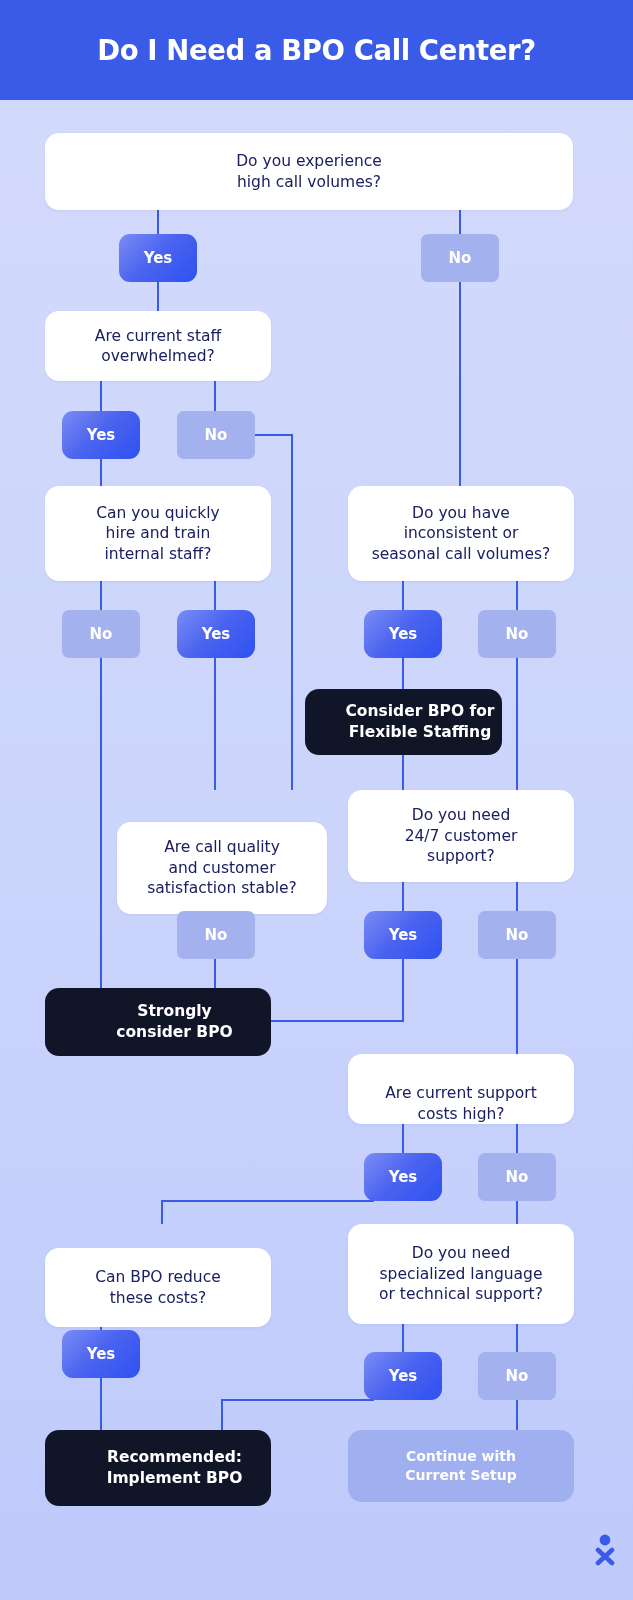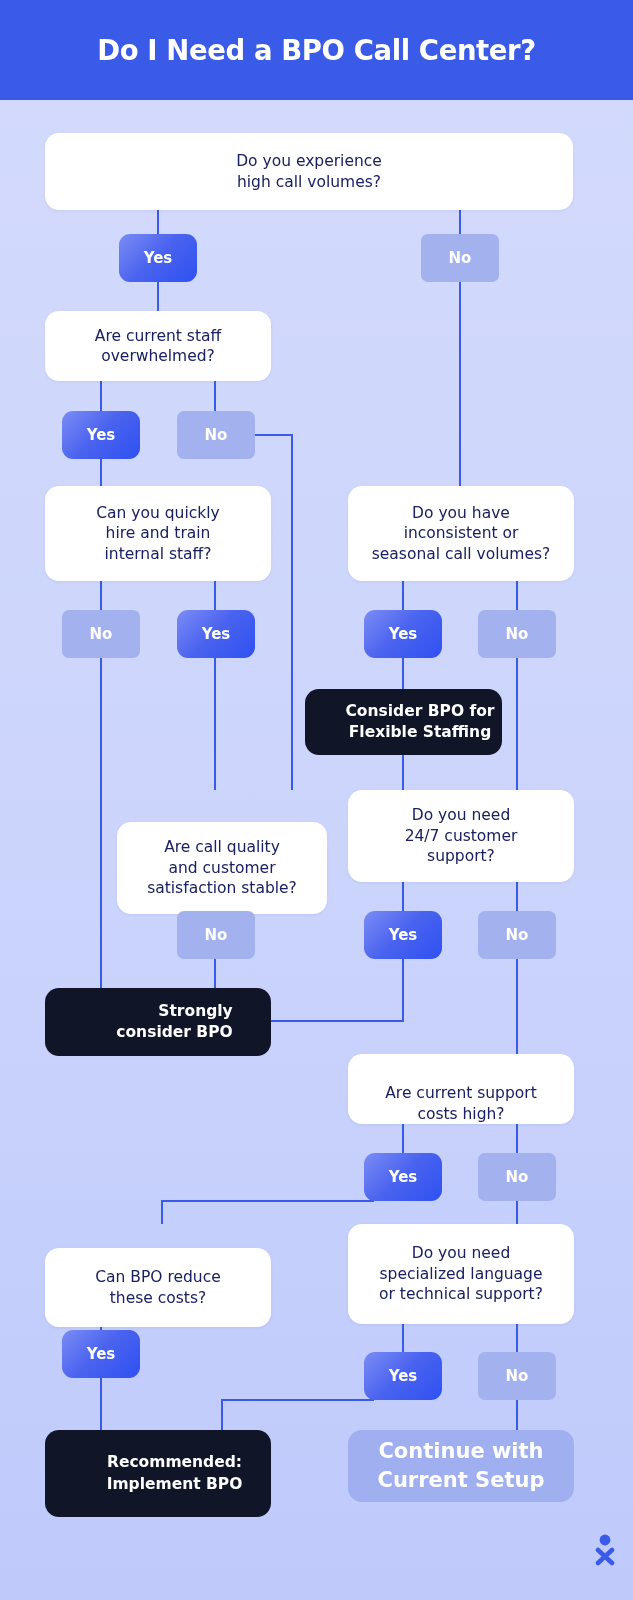--- a/index.html
+++ b/index.html
@@ -71,21 +71,21 @@
     color: #ffffff;
     font-size: 15.5px;
     font-weight: bold;
     line-height: 1.38;
     padding-left: 33px;
   }
 
   .muted-node {
     background: #9fafef;
     color: #ffffff;
-    font-size: 21px;
+    font-size: 14px;
     font-weight: bold;
     line-height: 1.38;
   }
 
   
   .pill {
     position: absolute;
     border-radius: 11px;
     display: flex;
     align-items: center;
@@ -235,21 +235,21 @@
   <div class="pill pill-no" style="left:177px; top:911px;">
     <span>No</span>
   </div>
   <div class="pill pill-yes" style="left:364px; top:911px;">
     <span>Yes</span>
   </div>
   <div class="pill pill-no" style="left:478px; top:911px;">
     <span>No</span>
   </div>
 
-  <div class="node dark-node" style="left:45px; top:988px; width:226px; height:68px;text-align:right;">
+  <div class="node dark-node" style="left:45px; top:988px; width:226px; height:68px;">
     <span>Strongly<br>consider BPO</span>
   </div>
 
   <div class="node q-node" style="left:348px; top:1054px; width:226px; height:70px;align-items:flex-end;">
     <span>Are current support<br>costs high?</span>
   </div>
 
   <div class="pill pill-yes" style="left:364px; top:1153px;">
     <span>Yes</span>
   </div>
@@ -268,21 +268,21 @@
   <div class="pill pill-yes" style="left:62px; top:1330px;">
     <span>Yes</span>
   </div>
   <div class="pill pill-yes" style="left:364px; top:1352px;">
     <span>Yes</span>
   </div>
   <div class="pill pill-no" style="left:478px; top:1352px;">
     <span>No</span>
   </div>
 
-  <div class="node dark-node" style="left:45px; top:1430px; width:226px; height:87px;">
+  <div class="node dark-node" style="left:45px; top:1430px; width:226px; height:76px;">
     <span>Recommended:<br>Implement BPO</span>
   </div>
 
   <div class="node muted-node" style="left:348px; top:1430px; width:226px; height:72px;">
     <span>Continue with<br>Current Setup</span>
   </div>
 
   <svg id="logo" viewBox="0 0 26 34">
     <circle cx="13" cy="8" r="5.4" fill="#3a5ae8"></circle>
     <g stroke="#3a5ae8" stroke-width="4.6" stroke-linecap="round">

